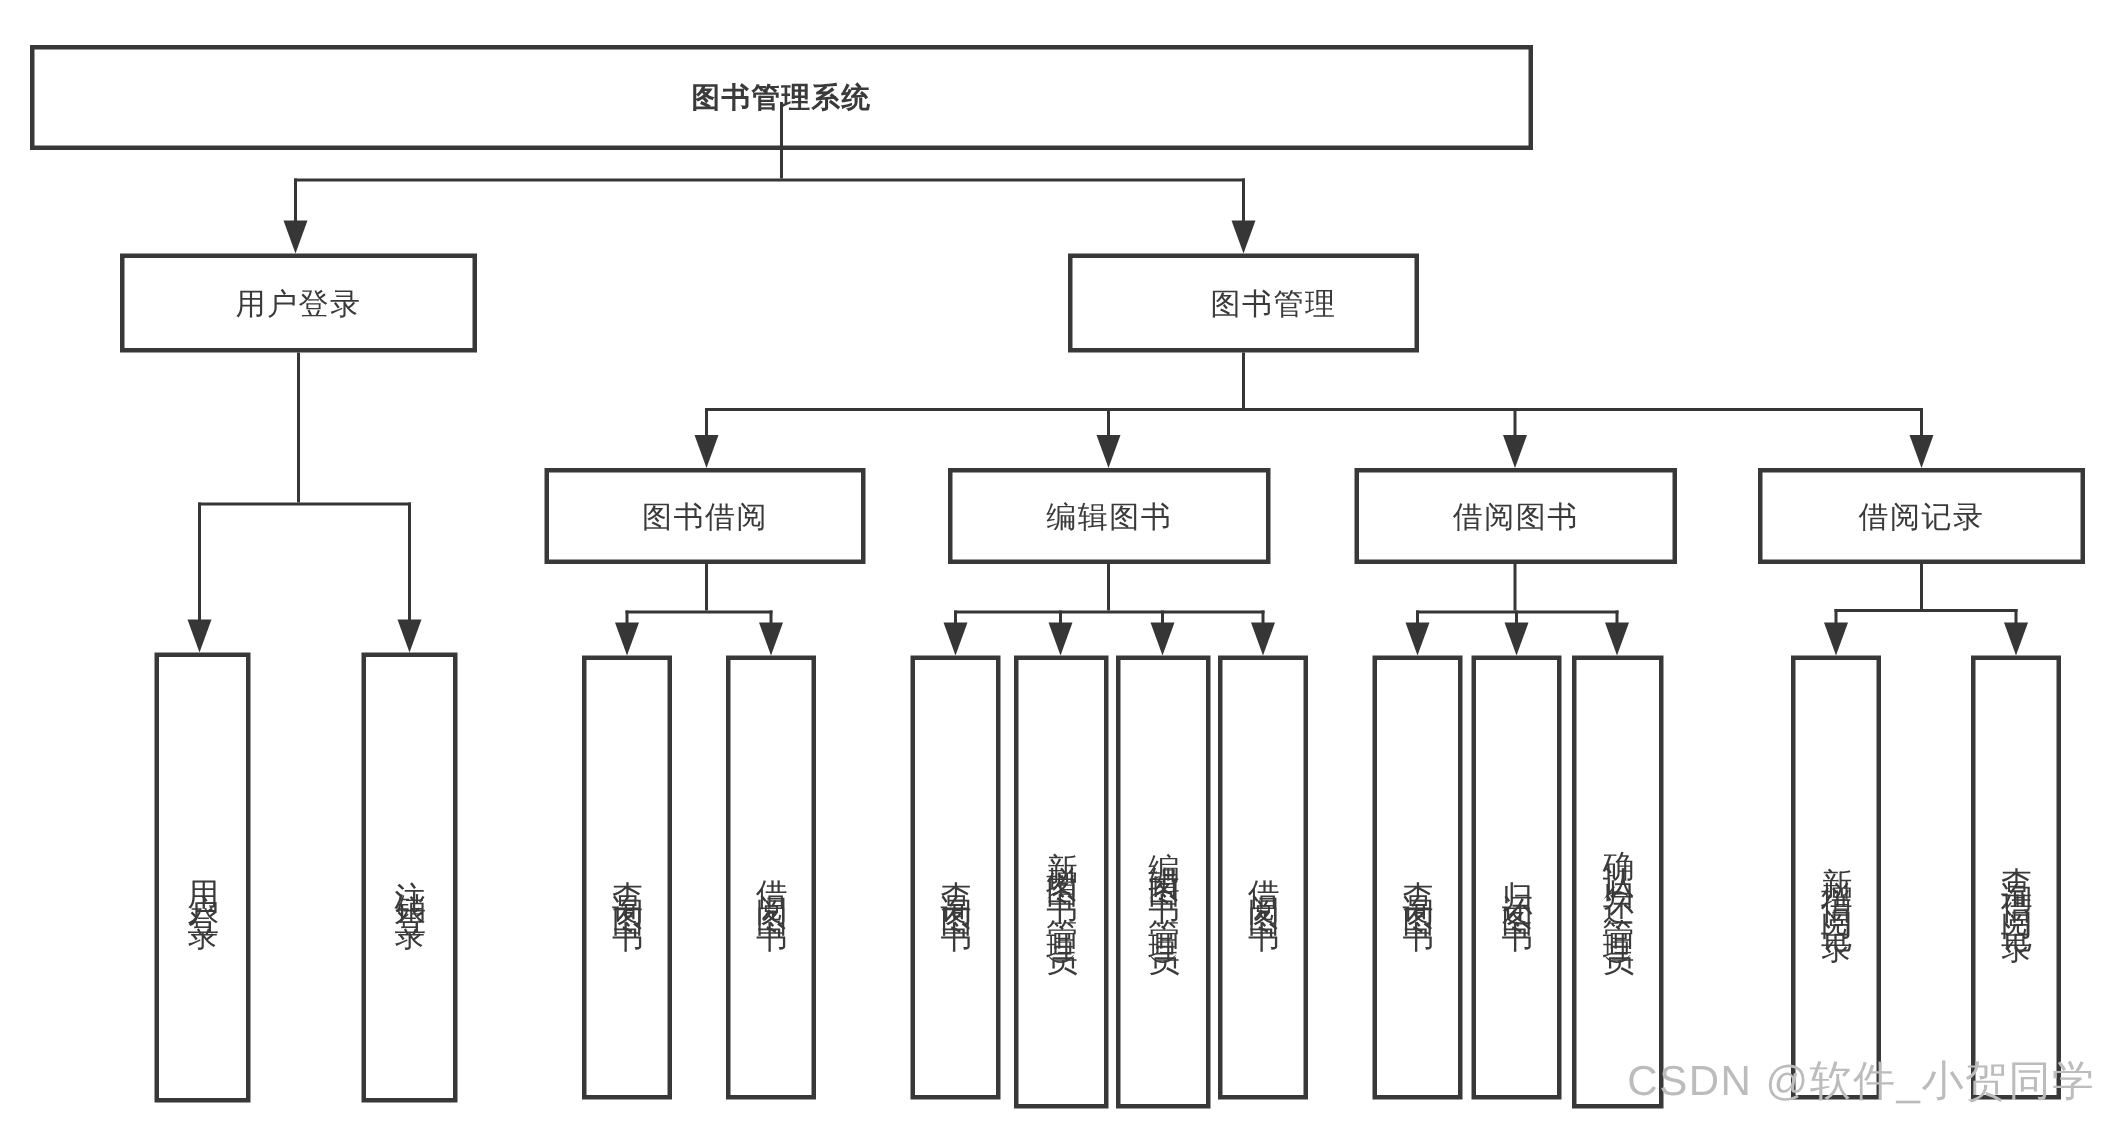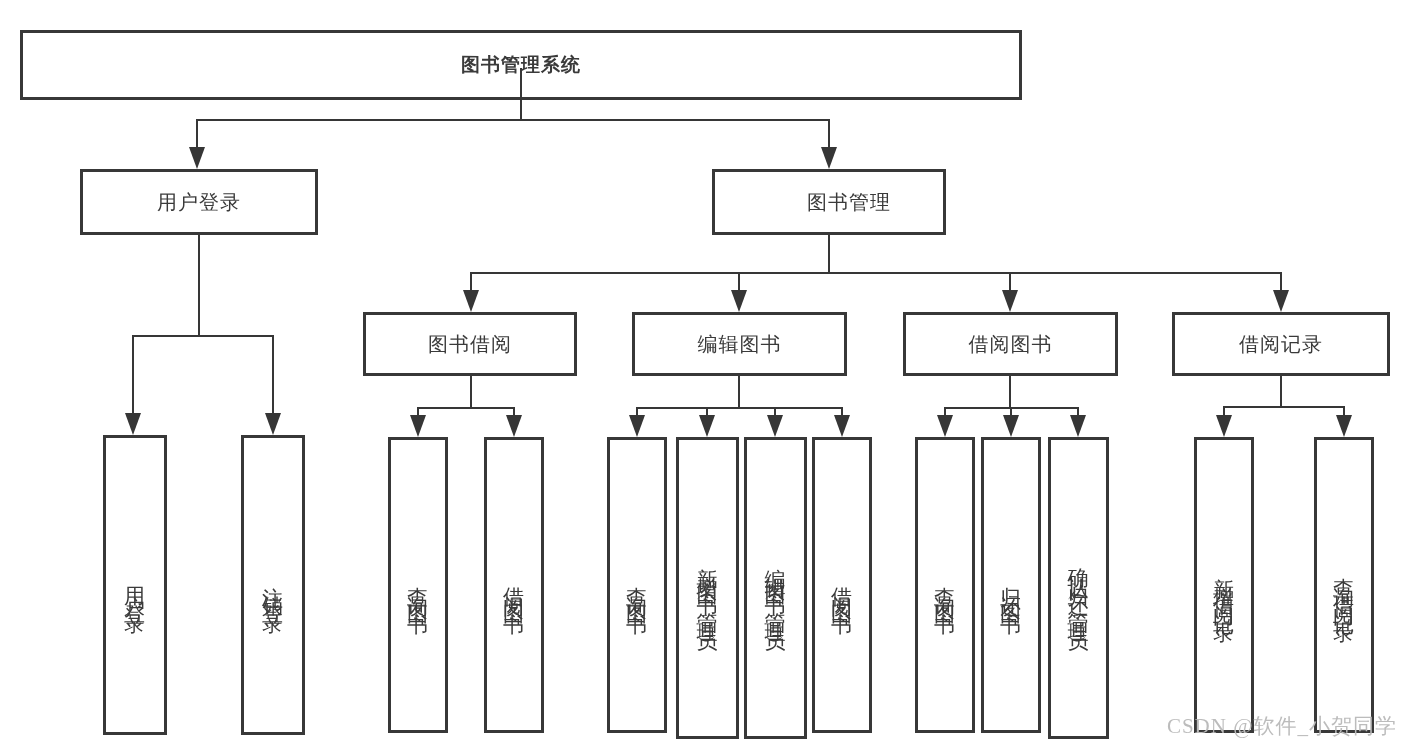--- a/index.html
+++ b/index.html
@@ -29,21 +29,21 @@
   }
   .hline{position:absolute;height:2px;background:var(--line);}
   .vline{position:absolute;width:2px;background:var(--line);}
   .arrow{
     position:absolute;width:0;height:0;
     border-left:8px solid transparent;border-right:8px solid transparent;
     border-top:22px solid var(--line);
   }
   .watermark{
     position:absolute;right:8px;bottom:7px;
-    font-size:21px;color:var(--wm);letter-spacing:1px;white-space:nowrap;font-family:Liberation Serif, serif;
+    font-size:28px;color:var(--wm);letter-spacing:1px;white-space:nowrap;
   }
 </style>
 </head>
 <body>
 
 <div class="canvas">
 
   <div class="box root" style="left:20px;top:30px;width:1002px;height:70px;font-weight:bold;">图书管理系统</div>
 
   <div class="box hnode" style="left:80px;top:169px;width:238px;height:66px;">用户登录</div>

